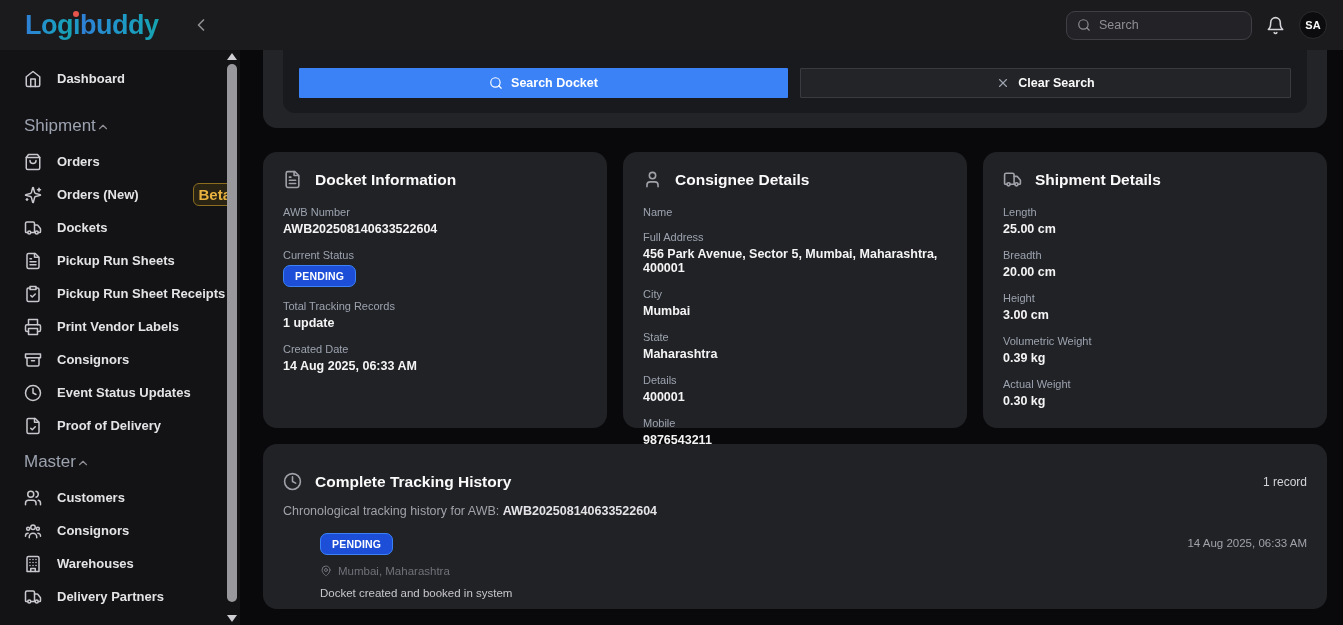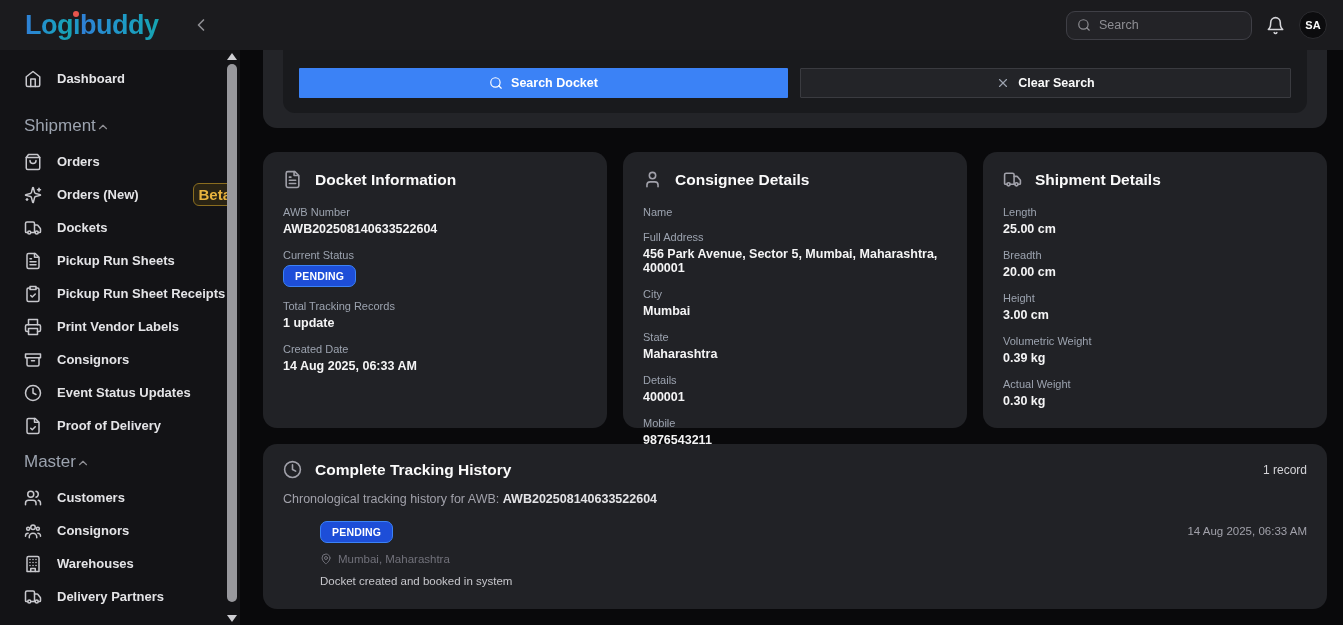--- a/index.html
+++ b/index.html
@@ -69,21 +69,21 @@
   .card-head { display:flex; align-items:center; gap:13px; margin-bottom:17px; }
   .card-head .ic { width:19px; height:19px; color:#a1a1aa; }
   .card-title { font-size:15.5px; font-weight:700; color:#fafafa; }
   .field { margin-bottom:13px; }
   .field-label { font-size:11px; color:#9ca3af; margin-bottom:4px; }
   .field-value { font-size:12.5px; font-weight:700; color:#f4f4f5; }
   .status-badge { display:inline-block; background:#1d4ed8; border:1px solid #3b82f6;
                   color:#ffffff; font-size:10.5px; font-weight:700; padding:4px 11px;
                   border-radius:7px; letter-spacing:0.2px; }
 
-  .tracking-card { background:#212226; border-radius:14px; margin-top:16px; padding:16px 20px;
+  .tracking-card { background:#212226; border-radius:14px; margin-top:16px; padding:28px 20px;
                    height:165px; }
   .tracking-head { display:flex; align-items:center; justify-content:space-between; }
   .tracking-head-left { display:flex; align-items:center; gap:13px; }
   .tracking-count { font-size:12px; color:#d4d4d8; }
   .tracking-sub { margin-top:13px; font-size:12.5px; color:#a1a1aa; }
   .tracking-sub b { color:#e4e4e7; font-weight:700; }
   .tracking-entry { margin-top:15px; margin-left:37px; display:flex; justify-content:space-between;
                     align-items:flex-start; }
   .entry-loc { display:flex; align-items:center; gap:6px; margin-top:10px;
                font-size:11.5px; color:#71717a; }

